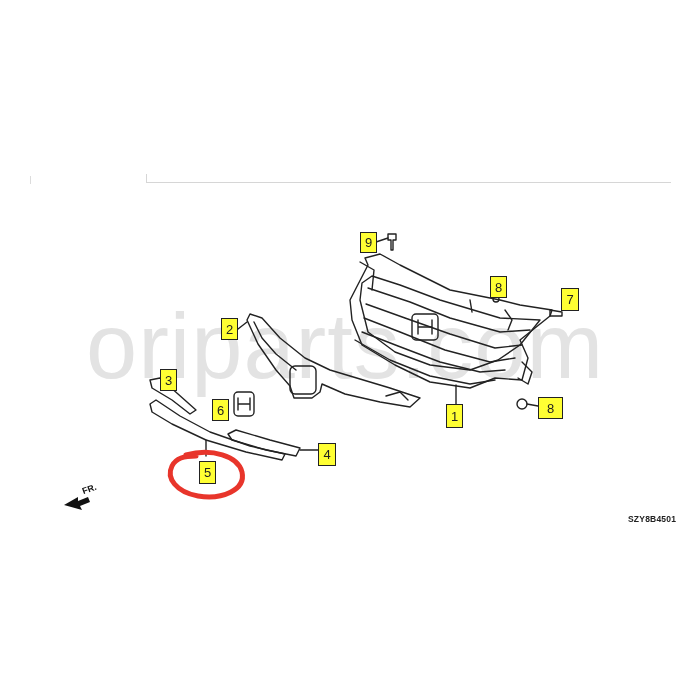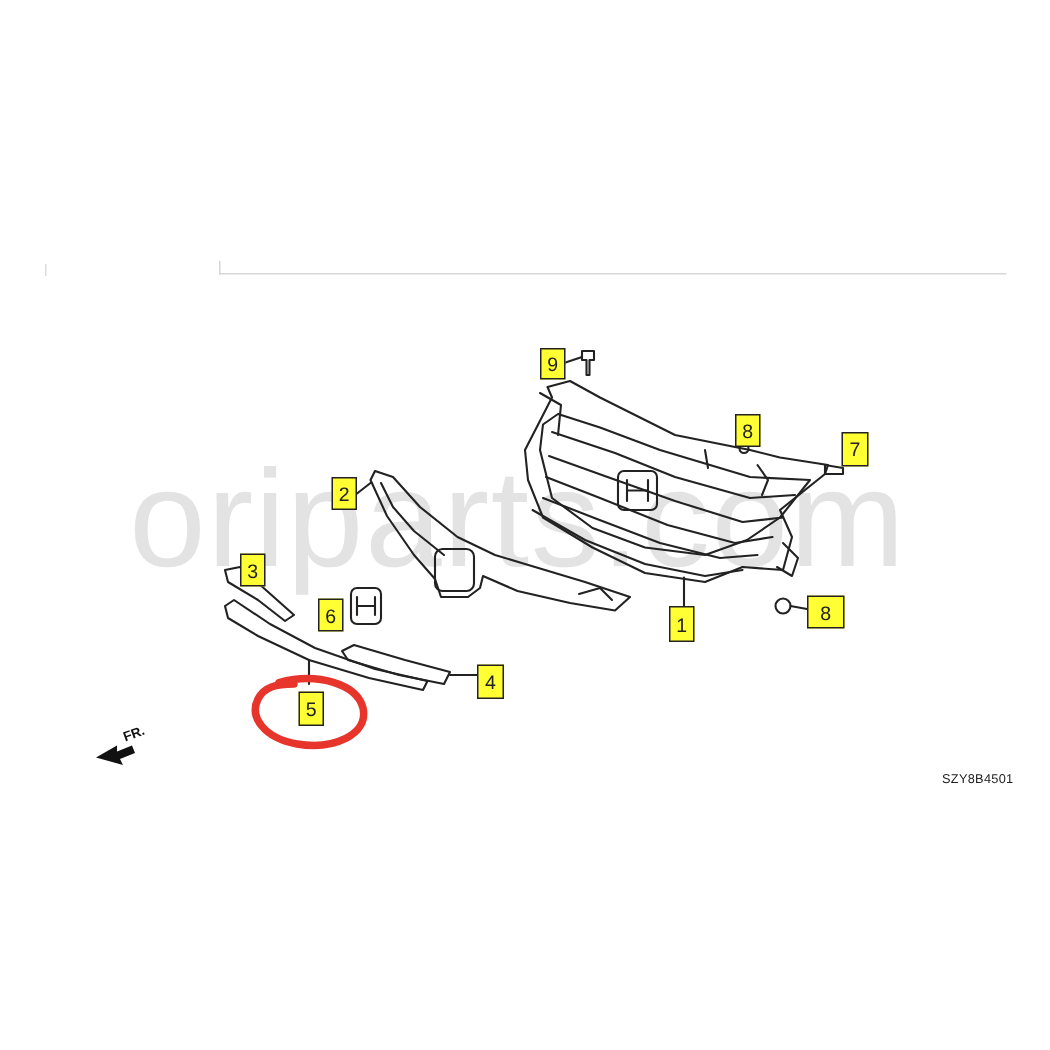--- a/index.html
+++ b/index.html
@@ -2,21 +2,21 @@
 <html><head>
 <meta charset="utf-8">
 <style>
   html,body{margin:0;padding:0;background:#ffffff;}
   body{width:700px;height:700px;position:relative;overflow:hidden;font-family:"Liberation Sans",sans-serif;}
   .frame-tick{position:absolute;left:30px;top:176px;width:1px;height:8px;background:#dcdcdc;}
   .frame-line{position:absolute;left:146px;top:174px;width:524px;height:8px;border-left:1px solid #d6d6d6;border-bottom:1px solid #d6d6d6;}
   .watermark{position:absolute;left:86px;top:300px;font-size:92px;color:#e3e3e3;letter-spacing:1px;font-weight:300;line-height:1;}
   svg.diagram{position:absolute;left:0;top:0;}
   .callout{position:absolute;background:#ffff33;border:1.5px solid #222;color:#222;font-size:13px;display:flex;align-items:center;justify-content:center;box-sizing:border-box;}
-  .code{position:absolute;left:628px;top:514px;font-size:8.5px;color:#222;letter-spacing:0.2px;}
+  .code{position:absolute;left:628px;top:514px;font-size:8.5px;color:#222;letter-spacing:0.2px;font-weight:bold;}
   .fr{position:absolute;left:82px;top:484px;font-size:9px;font-weight:bold;color:#111;transform:rotate(-20deg);}
 </style>
 </head>
 <body>
 
 <div class="frame-tick"></div>
 <div class="frame-line"></div>
 
 <div class="watermark">oriparts.com</div>
 

